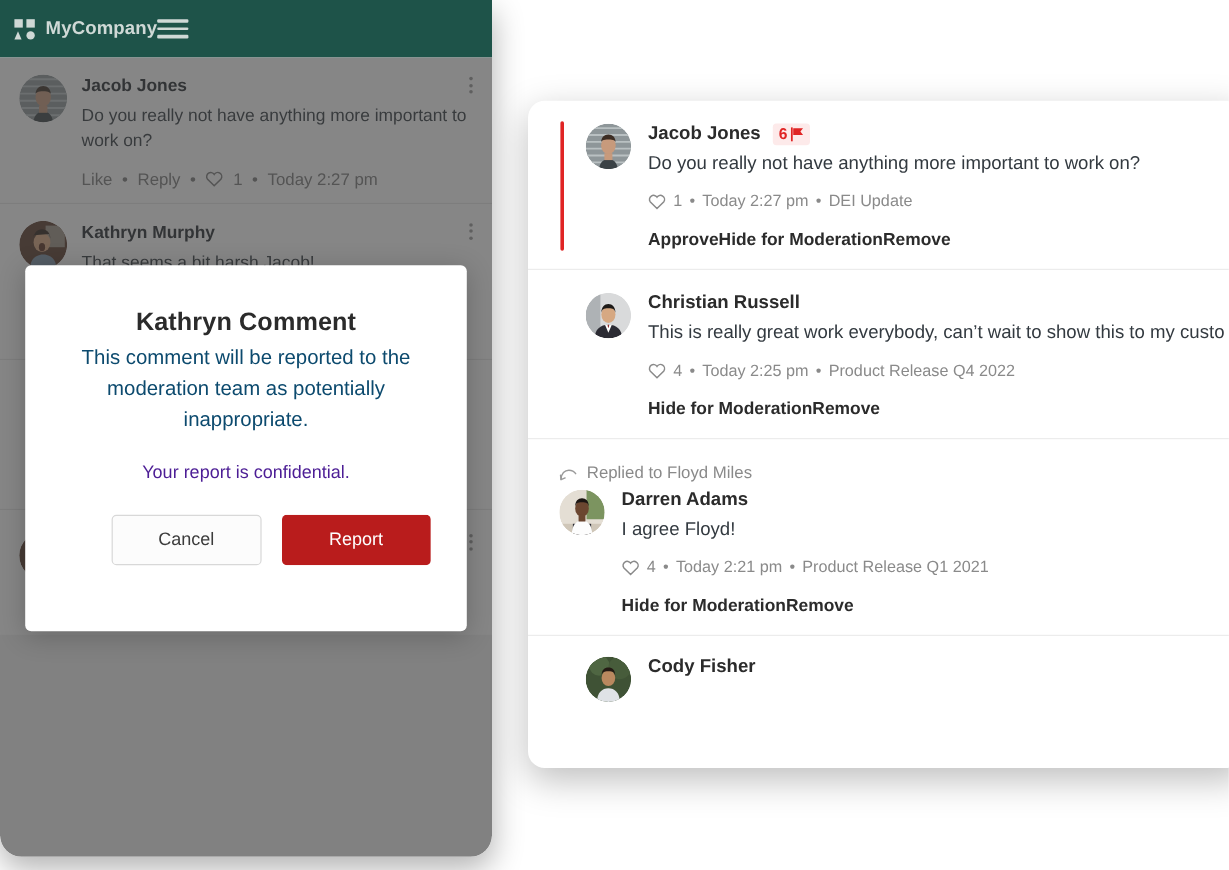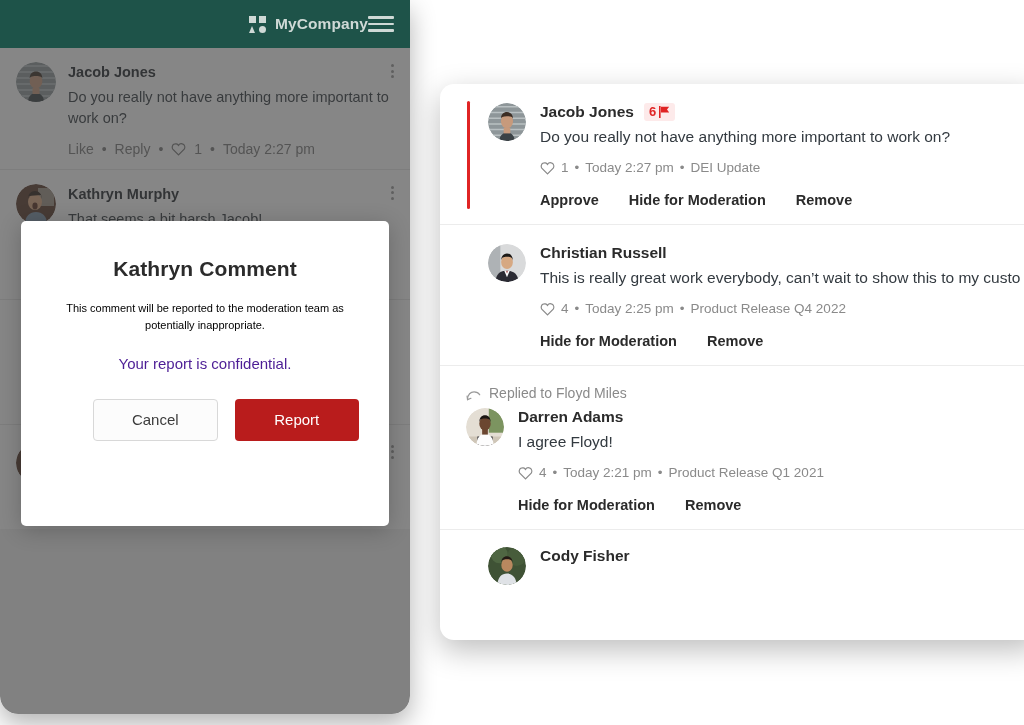--- a/index.html
+++ b/index.html
@@ -14,21 +14,21 @@
   
   #phone {
     position: absolute; left: 0; top: 0; width: 410px; height: 714px;
     border-radius: 0 0 18px 18px;
     background: #f2f2f2;
     overflow: hidden;
     box-shadow: 0 10px 26px rgba(0,0,0,0.30);
   }
   #phone-header {
     height: 48px; background: #1e5349;
-    display: flex; align-items: center; justify-content: flex-end;
+    display: flex; align-items: center; justify-content: flex-start;
     padding: 0 16px 0 12px;
   }
   .brand { display: flex; align-items: center; gap: 9px; }
   .logo-grid {
     width: 17px; height: 17px;
     display: grid; grid-template-columns: 7px 7px; grid-template-rows: 7px 7px;
     gap: 3px;
   }
   .lg-sq { background: #cfd9d6; }
   .lg-circ { background: #cfd9d6; border-radius: 50%; }
@@ -62,21 +62,21 @@
 
   
   #modal {
     position: absolute; left: 21px; top: 221px; width: 368px; height: 305px;
     background: #ffffff; border-radius: 5px;
     box-shadow: 0 4px 22px rgba(0,0,0,0.22);
     padding: 36px 30px 0 30px;
     text-align: center;
   }
   #modal-title { font-size: 21px; font-weight: 700; color: #2b2b2b; letter-spacing: .1px; }
-  #modal-body { font-size: 11px; color: #000000; line-height: 1.54; margin-top: 19px; }
+  #modal-body { font-size: 17px; color: #0c4a6e; line-height: 1.54; margin-top: 4px; }
   #modal-sub { font-size: 15px; color: #4c1d95; margin-top: 21px; }
   #modal-actions { display: flex; gap: 17px; margin-top: 27px; margin-left: 42px; }
   .mbtn { flex: 1 1 0; height: 42px; border-radius: 4px; font-size: 15px; cursor: pointer; border: 1px solid transparent; display: flex; align-items: center; justify-content: center; }
   #btn-cancel { background: #fcfcfc; border-color: #d8d8d8; color: #3c3c3c; }
   #btn-report { background: #b91c1c; color: #ffffff; }
 
   
   #modcard {
     position: absolute; left: 440px; top: 84px; width: 600px; height: 556px;
     background: #ffffff; border-radius: 14px;
@@ -88,21 +88,21 @@
   .mrow .redbar { position: absolute; left: 27px; top: 17px; bottom: 15px; width: 3px; background: #e02424; border-radius: 2px; }
   .mrow.flagged .inner { padding-left: 20px; }
   .m-head { display: flex; gap: 14px; }
   .m-av { width: 38px; height: 38px; border-radius: 50%; flex: 0 0 38px; overflow: hidden; }
   .m-col { flex: 1 1 auto; min-width: 0; }
   .m-nameline { display: flex; align-items: center; gap: 10px; }
   .m-name { font-size: 15.5px; font-weight: 700; color: #2b2b2b; }
   .flagbadge { background: #fdeaea; color: #e02424; font-size: 13px; font-weight: 700; border-radius: 3px; padding: 1px 5px 2px 5px; display: inline-flex; align-items: center; gap: 3px; }
   .m-text { font-size: 15.5px; color: #333a40; line-height: 1.42; margin-top: 5px; white-space: nowrap; }
   .m-meta { font-size: 13.5px; color: #8a8a8a; margin-top: 12px; display: flex; align-items: center; gap: 6px; }
-  .m-actions { display: flex; gap: 30px; margin-top: 17px; }
+  .m-actions { display: flex; margin-top: 17px; }
   .m-action { font-size: 14.5px; font-weight: 700; color: #2b2b2b; cursor: pointer; }
   .replied { font-size: 14px; color: #8a8a8a; display: flex; align-items: flex-end; gap: 8px; margin-bottom: 7px; }
   .mrow-last { border-bottom: none; }
 
   svg { display: block; }
 </style>
 </head>
 <body>
 
 <div id="stage">

